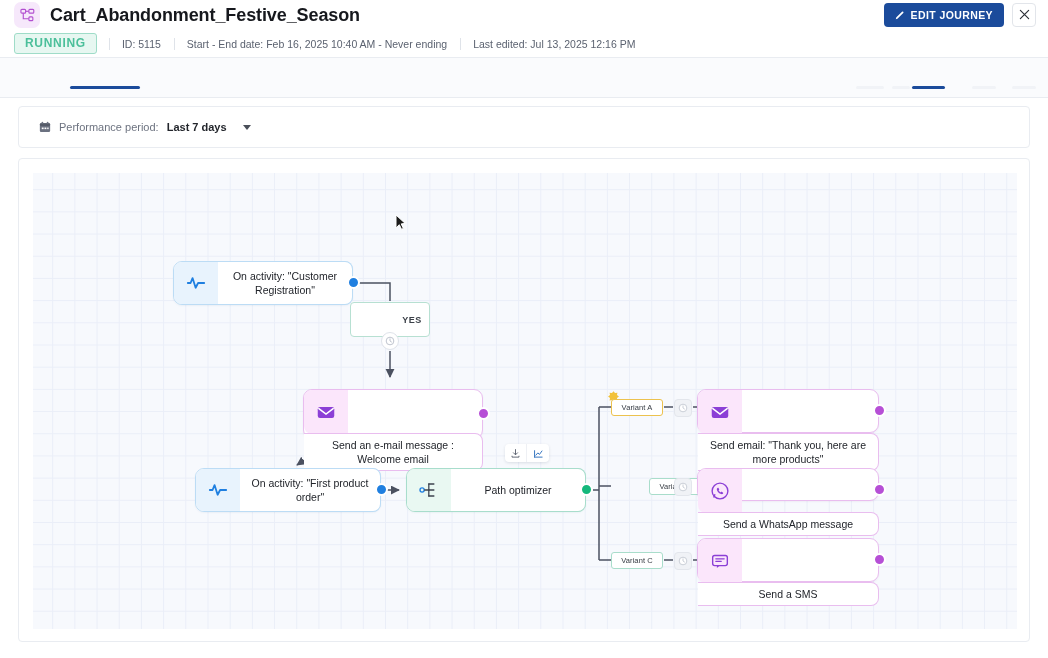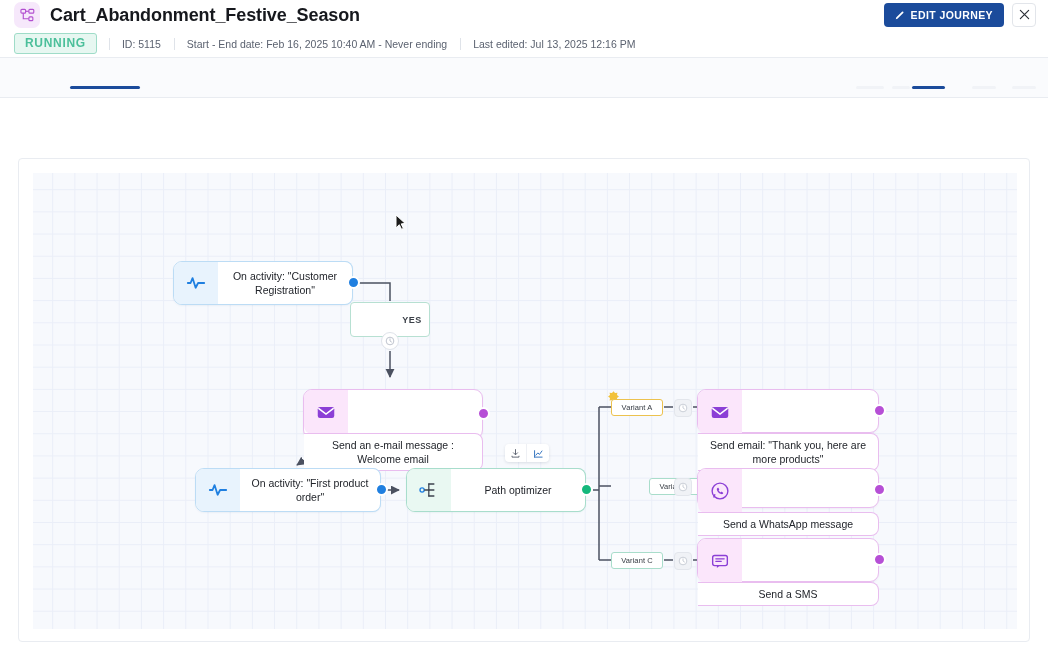--- a/index.html
+++ b/index.html
@@ -327,20 +327,38 @@
 
   <div class="tabs-strip">
     <div class="tab-underline active" style="left:70px;  width:70px;"></div>
     <div class="tab-underline idle" style="left:856px; width:28px;"></div>
     <div class="tab-underline idle" style="left:892px; width:18px;"></div>
     <div class="tab-underline active" style="left:912px; width:33px;"></div>
     <div class="tab-underline idle" style="left:972px; width:24px;"></div>
     <div class="tab-underline idle" style="left:1012px; width:24px;"></div>
   </div>
 
+  <div class="period-card">
+    <div class="period-inner">
+      <span style="display:flex;">
+        <svg width="12" height="12" viewBox="0 0 14 14">
+          <rect x="1" y="2.6" width="12" height="10.2" rx="1.4" fill="#6b7180"></rect>
+          <rect x="1" y="2.6" width="12" height="3.2" rx="1.4" fill="#565c69"></rect>
+          <rect x="3.2" y="0.8" width="1.5" height="2.8" rx=".7" fill="#6b7180"></rect>
+          <rect x="9.3" y="0.8" width="1.5" height="2.8" rx=".7" fill="#6b7180"></rect>
+          <rect x="3.2" y="7.6" width="2.2" height="1.9" fill="#fff"></rect>
+          <rect x="6.4" y="7.6" width="2.2" height="1.9" fill="#fff"></rect>
+          <rect x="9.6" y="7.6" width="1.6" height="1.9" fill="#fff"></rect>
+        </svg>
+      </span>
+      <span class="period-label">Performance period:</span>
+      <span class="period-value">Last 7 days</span>
+      <span class="caret"></span>
+    </div>
+  </div>
 
   <div class="canvas-card">
     <div class="canvas-grid">
 
       <svg class="svg-layer">
         <defs>
           <marker id="arrow" markerWidth="7" markerHeight="7" refX="5.4" refY="3" orient="auto">
             <path d="M0,0 L6,3 L0,6 z" fill="#4b5160"></path>
           </marker>
           <marker id="arrowdk" markerWidth="7" markerHeight="7" refX="5.4" refY="3" orient="auto">
@@ -470,21 +488,21 @@
       <div class="dot purple" style="left:840px; top:231px;"></div>
 
       <div class="pill-variant" style="left:578px; top:305px;margin-left:38px;">Variant B</div>
       <div class="chip-wait sq" style="left:641px; top:305px;">
         <svg width="10" height="10" viewBox="0 0 12 12">
           <circle cx="6" cy="6" r="4.6" stroke="#c5cad3" stroke-width="1.1" fill="#fff"></circle>
           <path d="M6 3.4V6l1.8 1.2" stroke="#c5cad3" stroke-width="1.1" stroke-linecap="round" fill="none"></path>
         </svg>
       </div>
 
-      <div class="node msg" style="left:664px; top:295px; width:182px; height:40px;">
+      <div class="node msg" style="left:664px; top:295px; width:182px; height:33px;">
         <div class="node-icon">
           <svg width="22" height="22" viewBox="0 0 24 24">
             <circle cx="12" cy="12" r="8.6" stroke="#8b3fd6" stroke-width="1.5" fill="none"></circle>
             <path d="M9.4 8.6c.5-.3.9-.1 1.1.3l.6 1.2c.2.4 0 .7-.3.9l-.4.3c.5 1 1.3 1.8 2.3 2.3l.3-.4c.2-.3.5-.5.9-.3l1.2.6c.4.2.6.6.3 1.1-.4.7-1.3 1-2.1.8-2.3-.5-4.2-2.4-4.7-4.7-.2-.8.1-1.7.8-2.1z" fill="#8b3fd6"></path>
             <path d="M5.4 18.6l.9-2.6" stroke="#8b3fd6" stroke-width="1.5" stroke-linecap="round" fill="none"></path>
           </svg>
         </div>
         <div class="node-body">Send a WhatsApp message</div>
       </div>
       <div class="dot purple" style="left:840px; top:310px;"></div>

